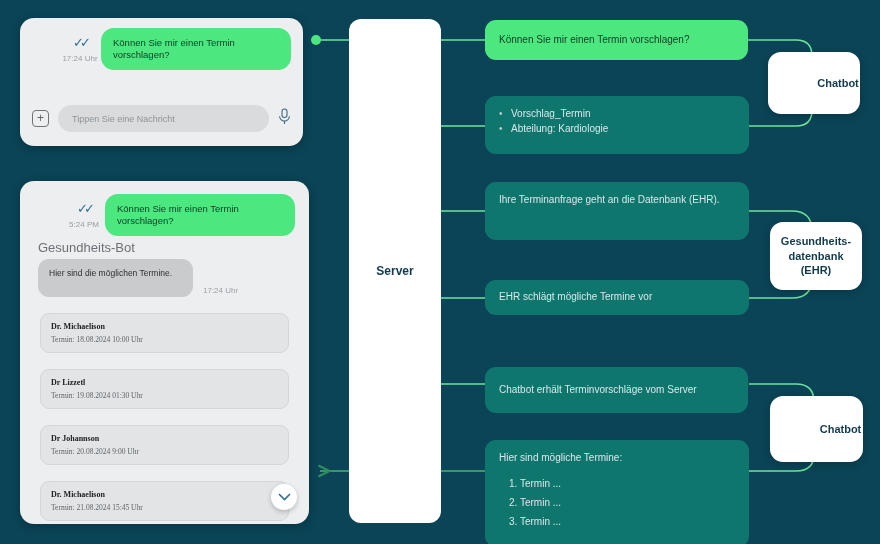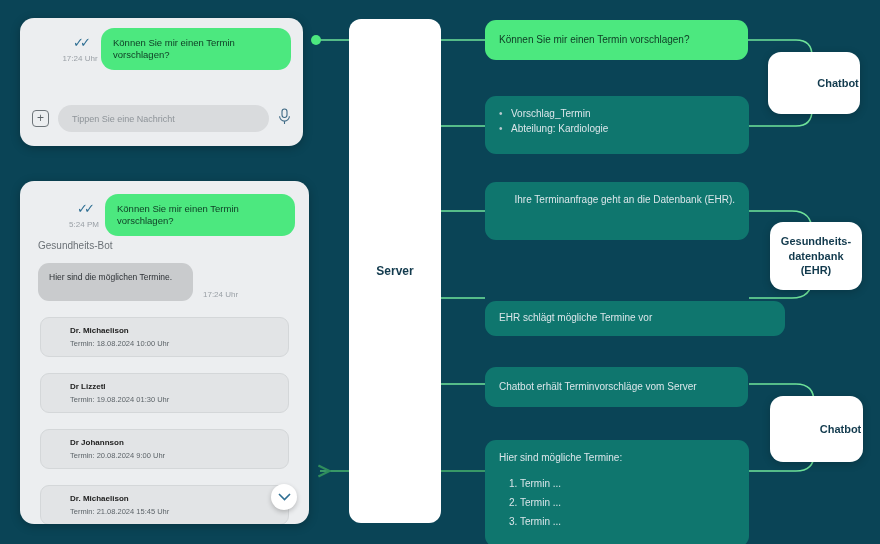--- a/index.html
+++ b/index.html
@@ -40,28 +40,29 @@
   }
   .bubble-grey {
     background: #c9cbcd;
     color: #2c3034;
     border-radius: 11px;
     font-size: 8.5px;
     padding: 9px 11px;
     line-height: 1.3;
   }
 
-  .bot-name { font-size: 10px; color: #6b7176; margin: 4px 0 12px 18px; }
+  .bot-name { font-size: 13px; color: #6b7176; margin: 4px 0 4px 18px; }
 
   .card {
     background: #e2e4e6;
     border: 1px solid #d4d7d9;
     border-radius: 9px;
-    padding: 8px 29px;
+    padding: 8px 10px;
     margin: 16px 20px 10px 20px;
+    font-family: Liberation Serif, serif;
   }
   .card-title { font-size: 8px; font-weight: bold; color: #222; margin-bottom: 4px; }
   .card-sub { font-size: 7.5px; color: #5d6469; }
 
   .input-row {
     position: absolute; left: 0; right: 0; bottom: 14px;
     display: flex; align-items: center; gap: 9px; padding: 0 12px;
   }
   .plus-btn {
     width: 17px; height: 17px; border: 1.3px solid #6e757a; border-radius: 4px;
@@ -111,27 +112,27 @@
   #mb-green {
     left: 485px; top: 20px; width: 263px; height: 40px;
     background: #4ce87f; color: #0e3b24; display: flex; align-items: center;
   }
   #mb-params { left: 485px; top: 96px; width: 264px; height: 58px; }
   #mb-params ul { list-style: none; }
   #mb-params li { position: relative; padding-left: 12px; }
   #mb-params li:before {
     content: "\2022"; position: absolute; left: 0; top: 0; color: #b9c9cf;
   }
-  #mb-db { left: 485px; top: 182px; width: 264px; height: 58px; text-align: right; }
+  #mb-db { left: 485px; top: 182px; width: 264px; height: 58px; }
   #mb-ehr-suggest {
-    left: 485px; top: 280px; width: 300px; height: 35px;
-    display: flex; align-items: center; margin-top: 21px;
+    left: 485px; top: 280px; width: 264px; height: 35px;
+    display: flex; align-items: center;
   }
   #mb-receive {
-    left: 485px; top: 367px; width: 263px; height: 40px;
+    left: 485px; top: 367px; width: 263px; height: 46px;
     display: flex; align-items: center;
   }
   #mb-list { left: 485px; top: 440px; width: 264px; height: 107px; }
   #mb-list .list-head { margin-bottom: 8px; }
   #mb-list ol { list-style: none; counter-reset: t; padding-left: 10px; }
   #mb-list ol li { counter-increment: t; line-height: 1.9; }
   #mb-list ol li:before { content: counter(t) ". "; }
 
   svg.wires { position: absolute; left: 0; top: 0; width: 880px; height: 544px; pointer-events: none; }
 </style>

